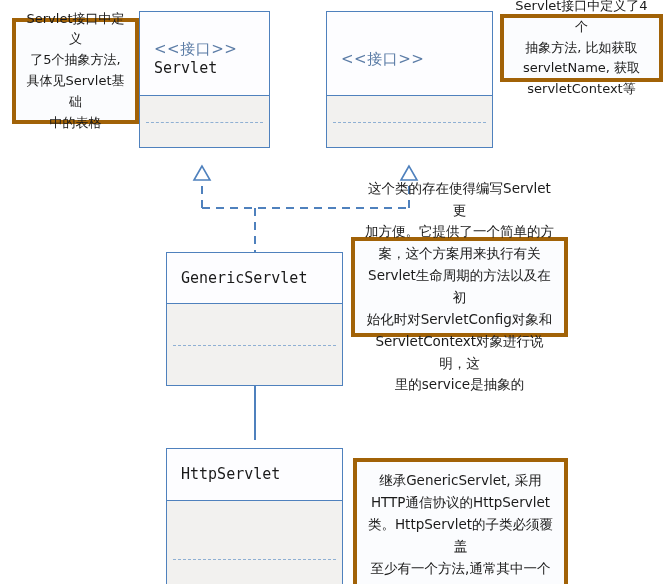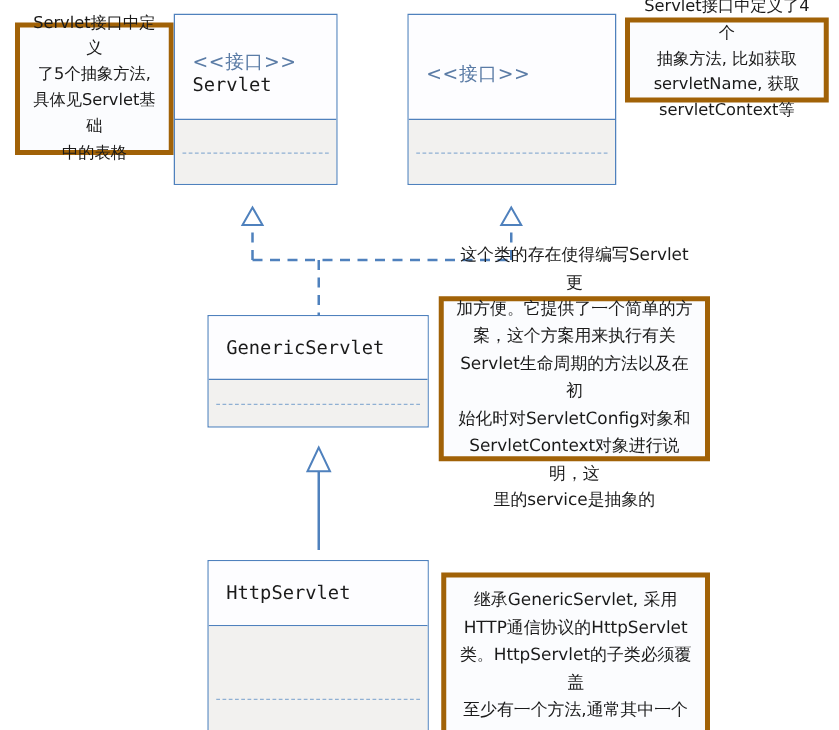--- a/index.html
+++ b/index.html
@@ -146,28 +146,28 @@
     <div class="uml-attrs"></div>
   </div>
 
   <div class="note-box note-small" style="left:500px; top:14px; width:163px; height:68px;">
     <span class="note-text">Servlet接口中定义了4个
 抽象方法, 比如获取
 servletName, 获取
 servletContext等</span>
   </div>
 
-  <div class="uml-box" style="left:166px; top:252px; width:177px; height:90px;">
+  <div class="uml-box" style="left:166px; top:252px; width:177px; height:134px;">
     <div class="uml-head" style="height:51px;">
       <span class="uml-name">GenericServlet</span>
     </div>
     <div class="uml-attrs"></div>
   </div>
 
-  <div class="note-box" style="left:351px; top:237px; width:217px; height:132px;">
+  <div class="note-box" style="left:351px; top:237px; width:217px; height:100px;">
     <span class="note-text">这个类的存在使得编写Servlet更
 加方便。它提供了一个简单的方
 案，这个方案用来执行有关
 Servlet生命周期的方法以及在初
 始化时对ServletConfig对象和
 ServletContext对象进行说明，这
 里的service是抽象的</span>
   </div>
 
   <div class="uml-box" style="left:166px; top:448px; width:177px; height:170px;">

